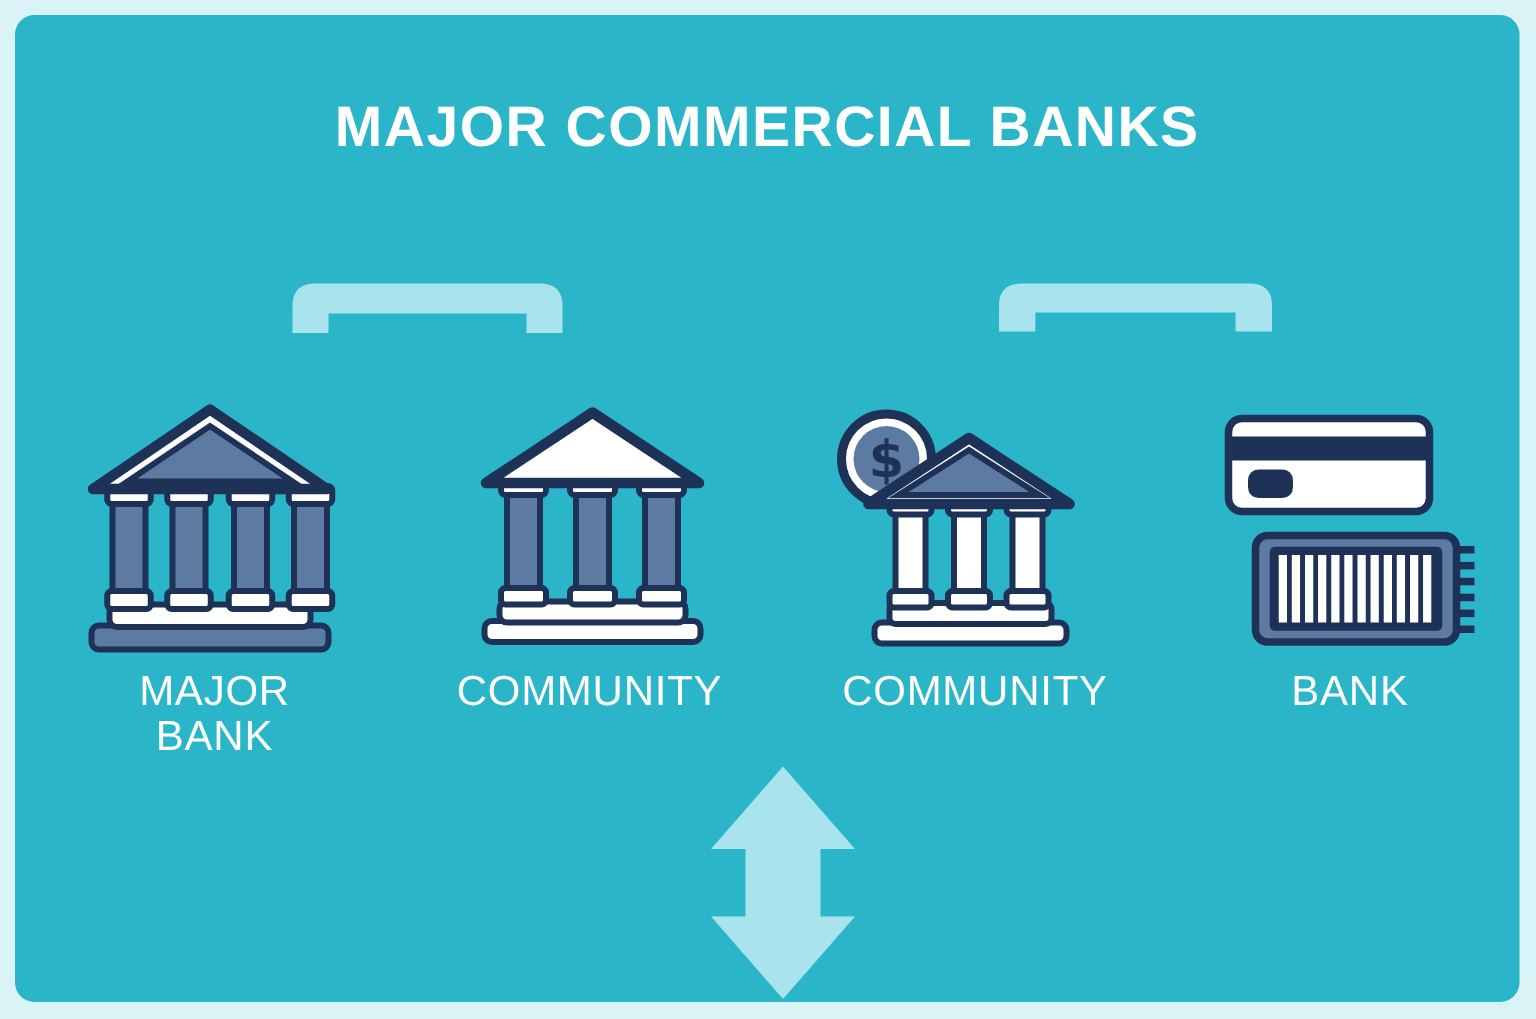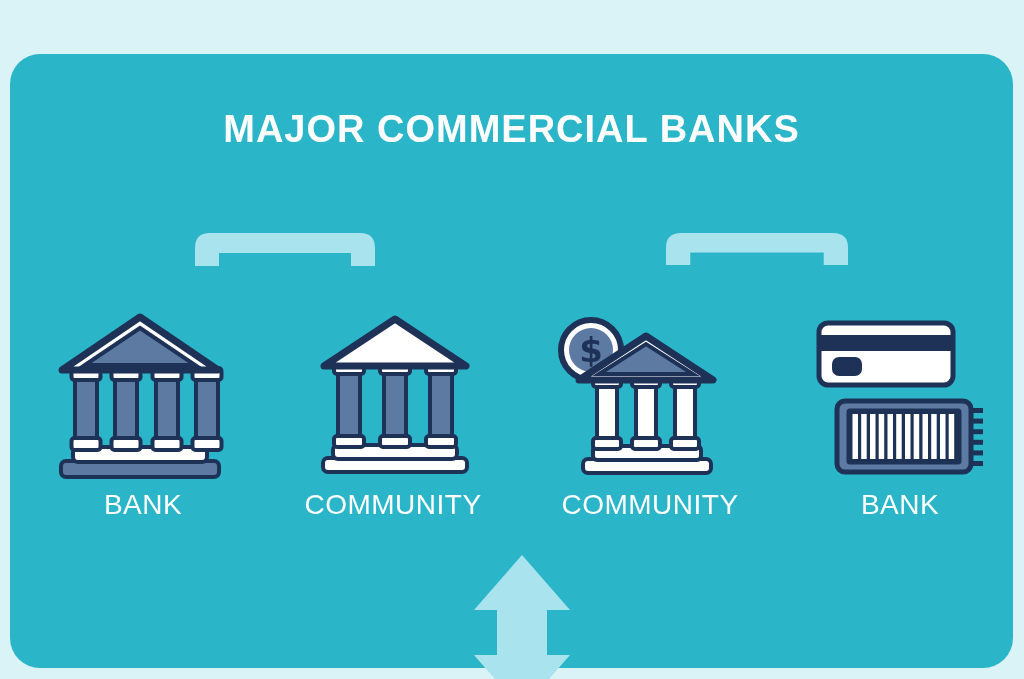--- a/index.html
+++ b/index.html
@@ -15,22 +15,21 @@
   html,body{width:1024px;height:679px;overflow:hidden;}
   body{
     background:var(--background-border,#d9f3f7);
     font-family:"Liberation Sans", sans-serif;
     position:relative;
   }
   .panel{
     position:absolute;
     left:10px;top:10px;right:11px;bottom:11px;
     background:var(--panel,#2ab6c8);
-    border-radius:30px;
-    margin-top:44px;
+    border-radius:13px;
   }
   .title{
     position:absolute;
     left:0;top:54px;width:100%;
     text-align:center;
     color:var(--text-white,#fff);
     font-size:38px;
     font-weight:700;
     letter-spacing:1px;
   }
@@ -177,20 +176,21 @@
       <rect class="fill-white" x="90" y="94" width="5.5" height="45"></rect>
       <rect class="fill-white" x="98.7" y="94" width="5.5" height="45"></rect>
       <rect class="fill-white" x="107.5" y="94" width="5.5" height="45"></rect>
       <rect class="fill-white" x="116.2" y="94" width="5.5" height="45"></rect>
       <rect class="fill-white" x="125" y="94" width="5.5" height="45"></rect>
       <rect class="fill-white" x="133.7" y="94" width="5.5" height="45"></rect>
     </g>
   </svg>
 
   <div class="label l1">
+    <span>MAJOR</span>
     <span>BANK</span>
   </div>
   <div class="label l2">
     <span>COMMUNITY</span>
     <span></span>
   </div>
   <div class="label l3">
     <span>COMMUNITY</span>
     <span></span>
   </div>

